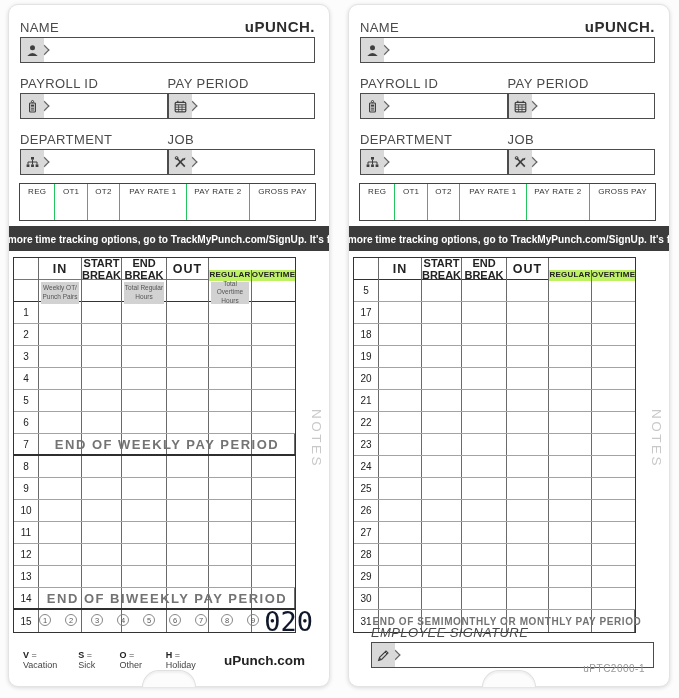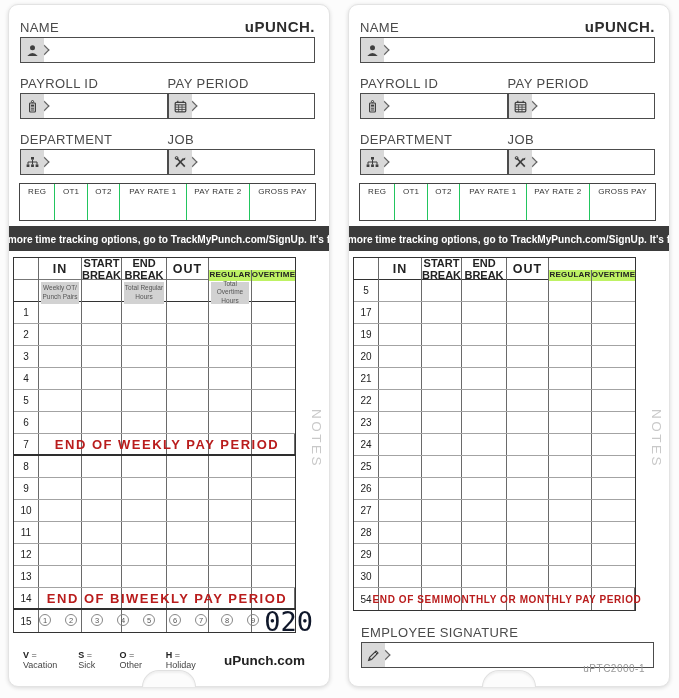--- a/index.html
+++ b/index.html
@@ -86,21 +86,21 @@
   .hcell.sz-sm{font-size:8px;letter-spacing:.2px;}
   .hcell.shaded{background:#bef264;margin-top:12px;}
   .numcell{font-size:10px;color:#222;}
   .subnote{
     background:#d2d2d2;color:#555;font-size:6.5px;line-height:1.3;text-align:center;
     width:calc(100% - 4px);height:calc(100% - 3px);display:flex;flex-direction:column;
     align-items:center;justify-content:center;box-sizing:border-box;
   }
   .wm{
     position:absolute;left:25px;right:0;top:0;bottom:0;display:flex;align-items:center;
-    justify-content:center;color:#b91c1c;font-weight:700;font-size:13px;
+    justify-content:center;color:#737373;font-weight:700;font-size:13px;
     letter-spacing:1.5px;white-space:nowrap;pointer-events:none;
   }
   .card-right .wm{font-size:10px;letter-spacing:.6px;}
 
   .notes-vert{
     position:absolute;right:5px;top:404px;writing-mode:vertical-rl;
     color:#c9c9c9;font-size:13.5px;letter-spacing:2.5px;font-weight:500;
   }
 
   
@@ -116,21 +116,21 @@
   }
   .bottom-row{
     position:absolute;left:14px;right:24px;bottom:16px;display:flex;
     justify-content:space-between;align-items:center;
   }
   .legend{font-size:9px;color:#444;display:flex;gap:14px;}
   .legend b{color:#222;}
   .site{font-weight:700;font-size:13.5px;color:#222;margin-left:20px;}
 
   
-  .sig-area{position:absolute;left:12px;right:15px;top:620px;display:flex;gap:12px;}
+  .sig-area{position:absolute;left:22px;right:15px;top:620px;display:flex;gap:12px;font-style:italic;}
   .sig-area .fcol{flex:1;}
   .model{
     position:absolute;right:24px;bottom:12px;font-size:10px;color:#999;
     letter-spacing:.5px;
   }
 
   
   .notch{
     position:absolute;bottom:-1px;left:50%;transform:translateX(-50%);
     width:54px;height:17px;background:#fcfcfc;border:1px solid #e0e0e0;
@@ -560,20 +560,29 @@
       <div class="trow">
         <div class="tcell numcell">17</div>
         <div class="tcell"></div>
         <div class="tcell"></div>
         <div class="tcell"></div>
         <div class="tcell"></div>
         <div class="tcell"></div>
         <div class="tcell"></div>
       </div>
       <div class="trow">
+        <div class="tcell numcell">18</div>
+        <div class="tcell"></div>
+        <div class="tcell"></div>
+        <div class="tcell"></div>
+        <div class="tcell"></div>
+        <div class="tcell"></div>
+        <div class="tcell"></div>
+      </div>
+      <div class="trow">
         <div class="tcell numcell">19</div>
         <div class="tcell"></div>
         <div class="tcell"></div>
         <div class="tcell"></div>
         <div class="tcell"></div>
         <div class="tcell"></div>
         <div class="tcell"></div>
       </div>
       <div class="trow">
         <div class="tcell numcell">20</div>
@@ -668,21 +677,21 @@
       <div class="trow">
         <div class="tcell numcell">30</div>
         <div class="tcell"></div>
         <div class="tcell"></div>
         <div class="tcell"></div>
         <div class="tcell"></div>
         <div class="tcell"></div>
         <div class="tcell"></div>
       </div>
       <div class="trow">
-        <div class="tcell numcell">54</div>
+        <div class="tcell numcell">31</div>
         <div class="tcell"></div>
         <div class="tcell"></div>
         <div class="tcell"></div>
         <div class="tcell"></div>
         <div class="tcell"></div>
         <div class="tcell"></div>
         <div class="wm">END OF SEMIMONTHLY OR MONTHLY PAY PERIOD</div>
       </div>
     </div>
   <div class="notes-vert">NOTES</div>

